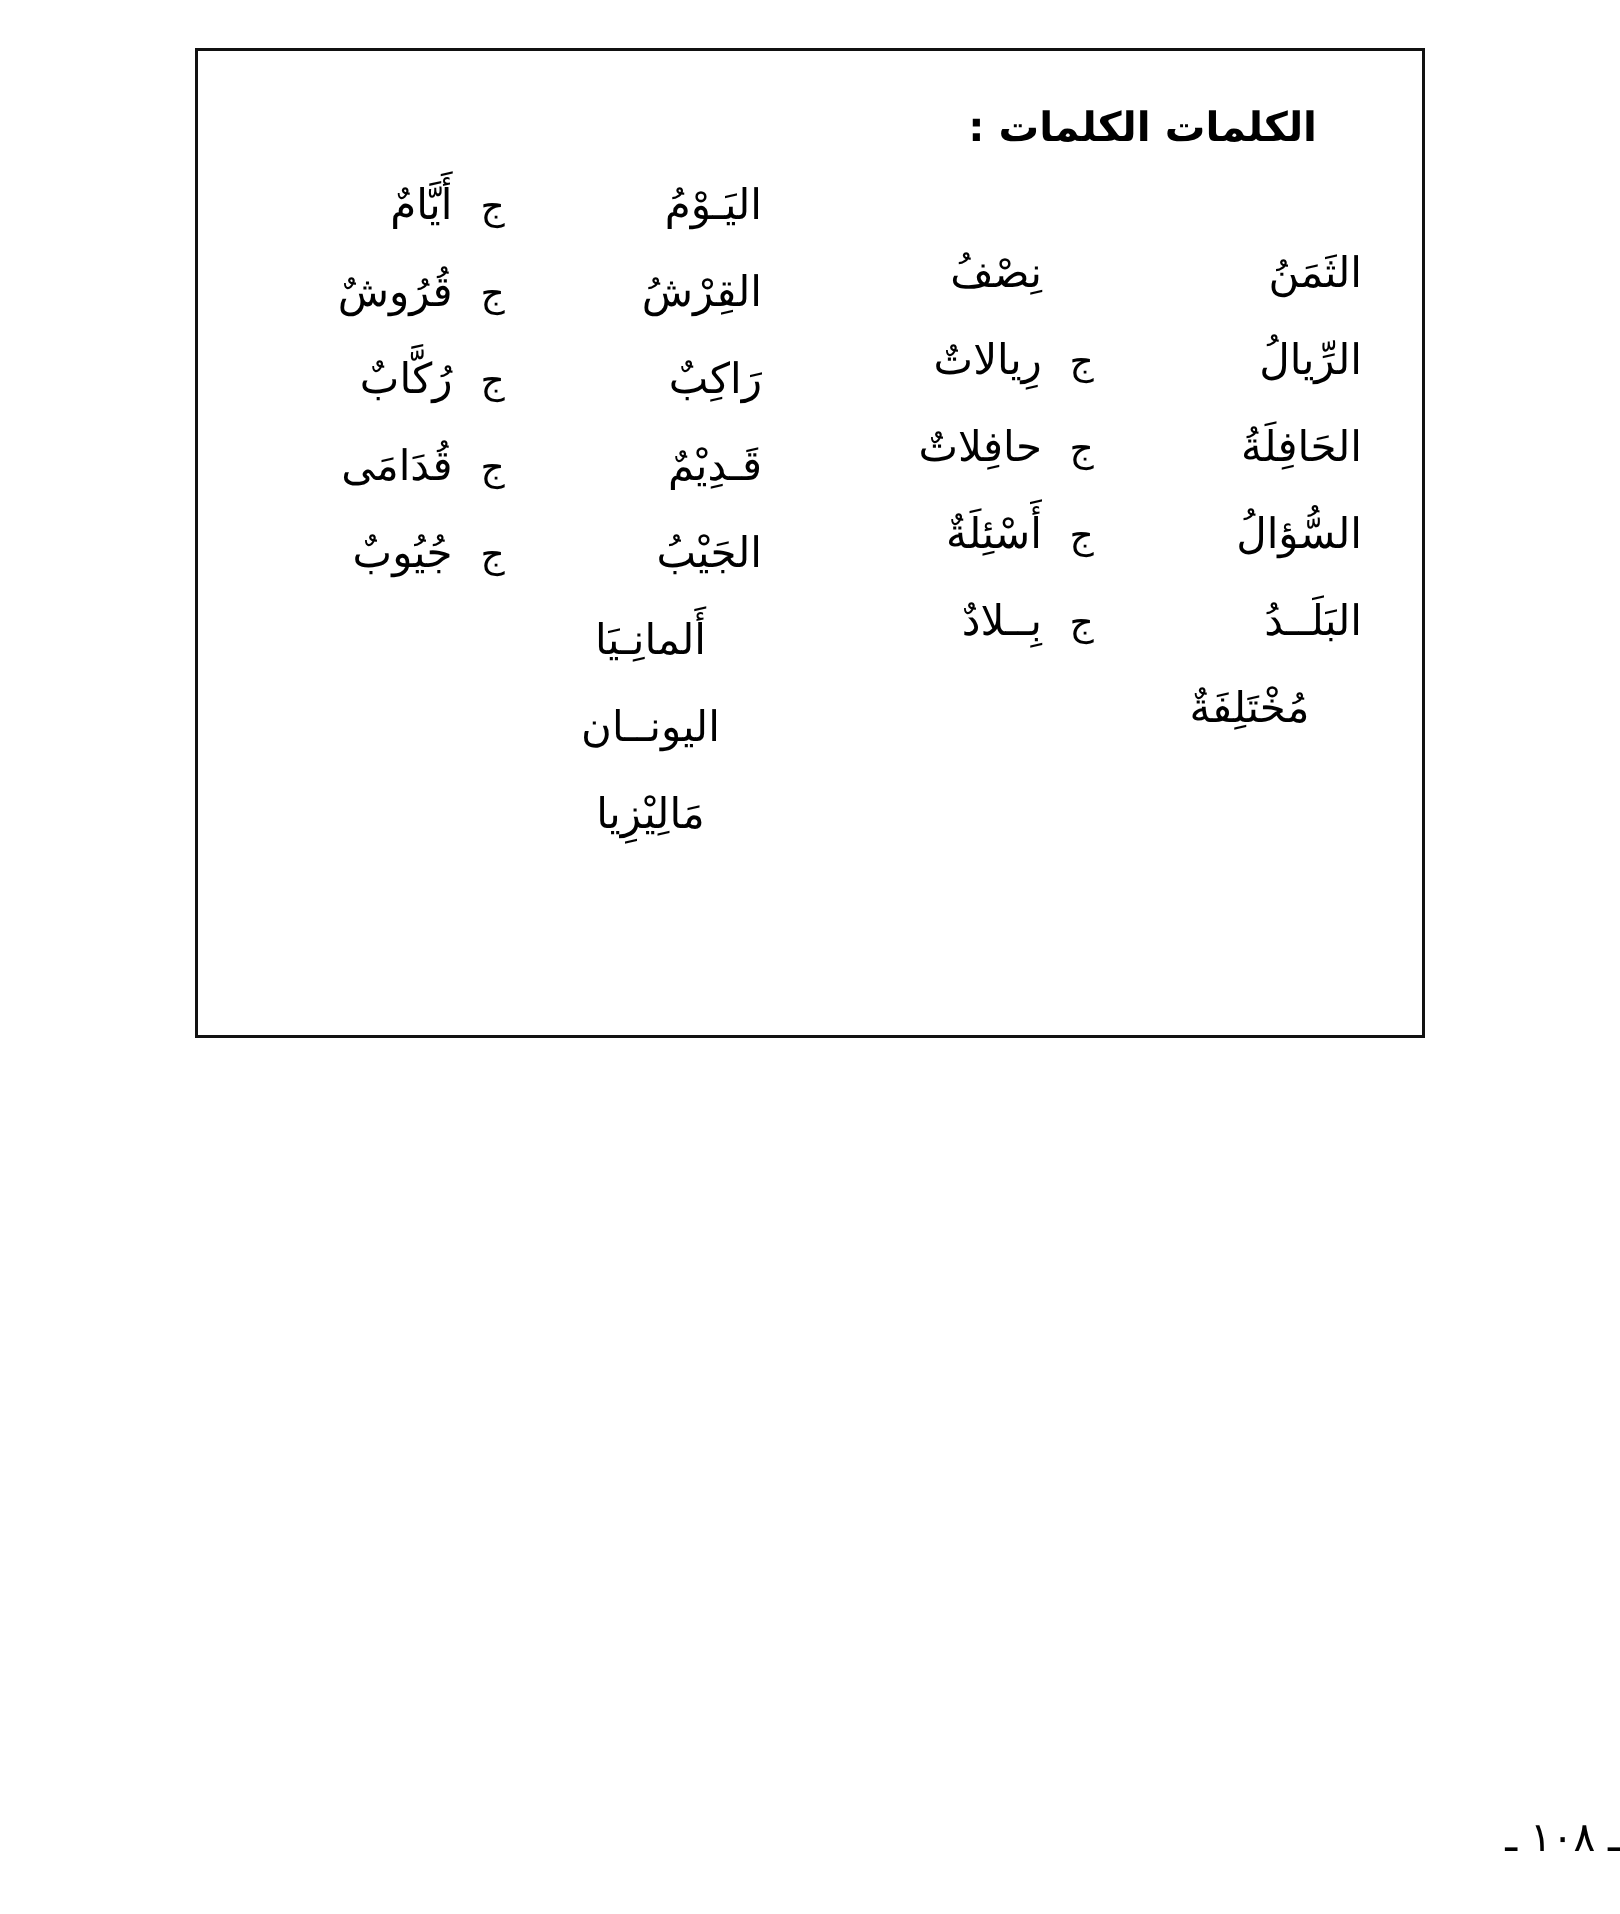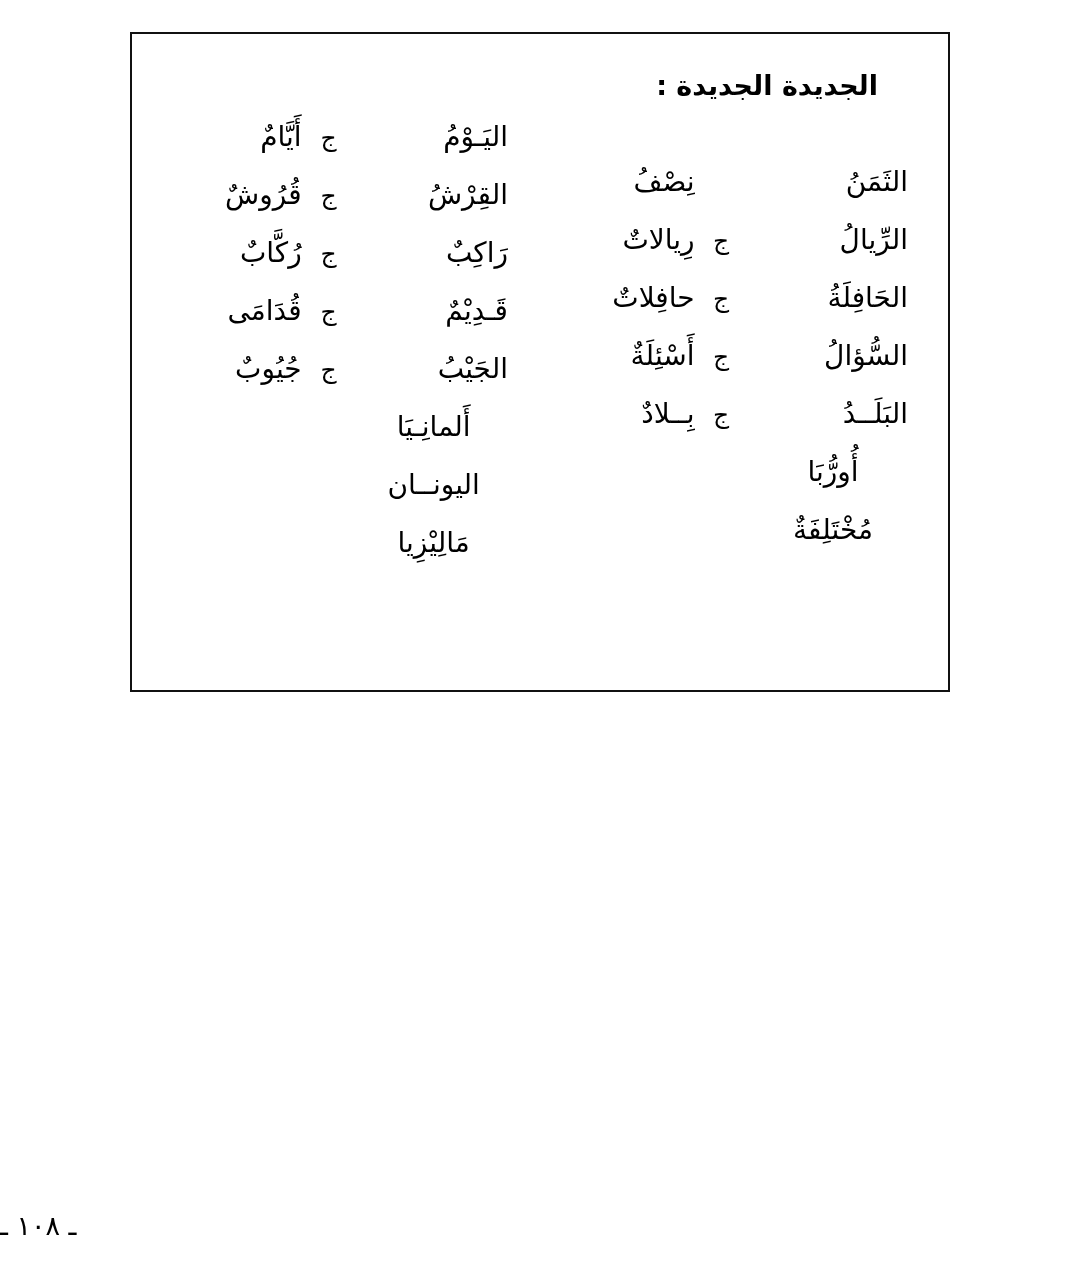--- a/index.html
+++ b/index.html
@@ -103,34 +103,34 @@
 
   
   .col-right .word-singular { width: 160px; margin-top: 45px; }
   .col-right .word-plural { width: 150px; }
 
   .page-number {
     position: absolute;
     top: 1210px;
     left: 0;
     width: 1080px;
-    text-align: left;
+    text-align: right;
     font-size: 27px;
     letter-spacing: 2px;
   }
 </style>
 </head>
 <body>
 
 <div class="page">
 
   <div class="vocab-box">
     <div class="vocab-inner">
 
-      <div class="section-title">الجديدة الجديدة :</div>
+      <div class="section-title">الكلمات الكلمات :</div>
 
       <div class="columns">
 
         <div class="col col-right">
 
           <div class="entry">
             <span class="word-singular">الثَمَنُ</span>
             <span class="conj"></span>
             <span class="word-plural">نِصْفُ</span>
           </div>
@@ -152,25 +152,20 @@
             <span class="conj">ج</span>
             <span class="word-plural">أَسْئِلَةٌ</span>
           </div>
 
           <div class="entry">
             <span class="word-singular">البَلَــدُ</span>
             <span class="conj">ج</span>
             <span class="word-plural">بِــلادٌ</span>
           </div>
 
-          <div class="entry single">
-            <span class="word-singular">أُورُّبَا</span>
-            <span class="conj"></span>
-            <span class="word-plural"></span>
-          </div>
 
 
           <div class="entry single">
             <span class="word-singular">مُخْتَلِفَةٌ</span>
             <span class="conj"></span>
             <span class="word-plural"></span>
           </div>
 
         </div>
 

